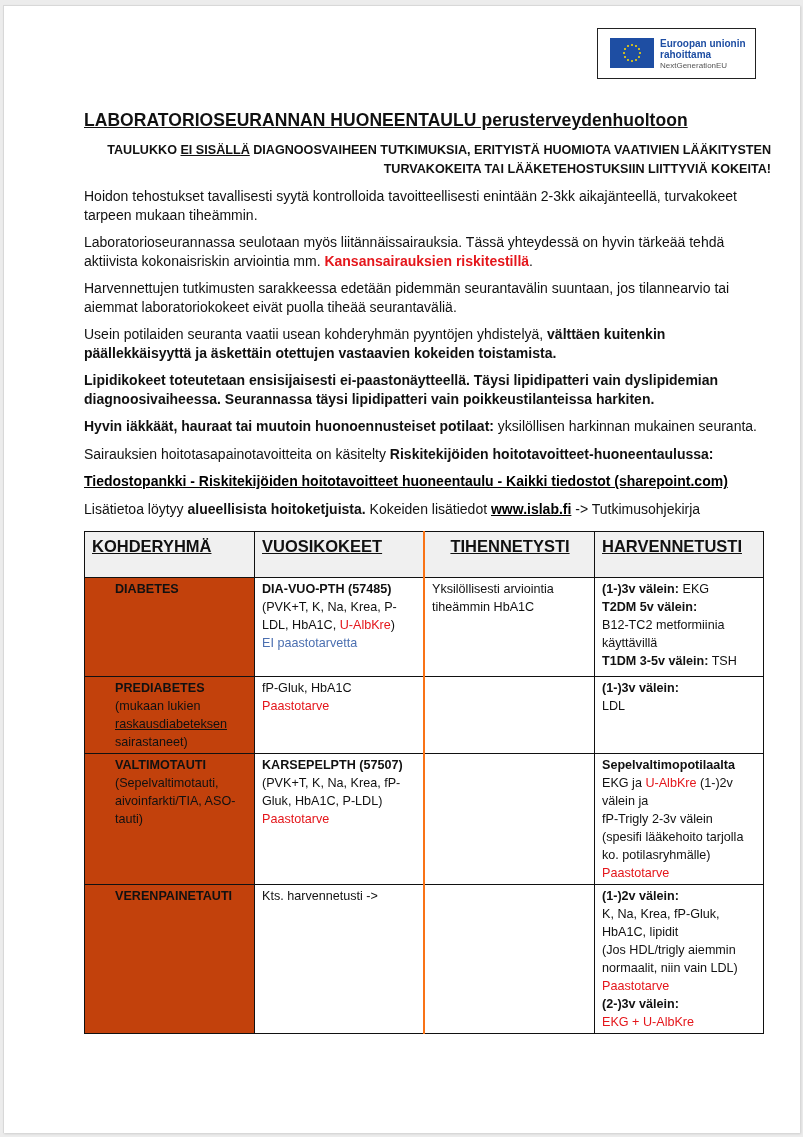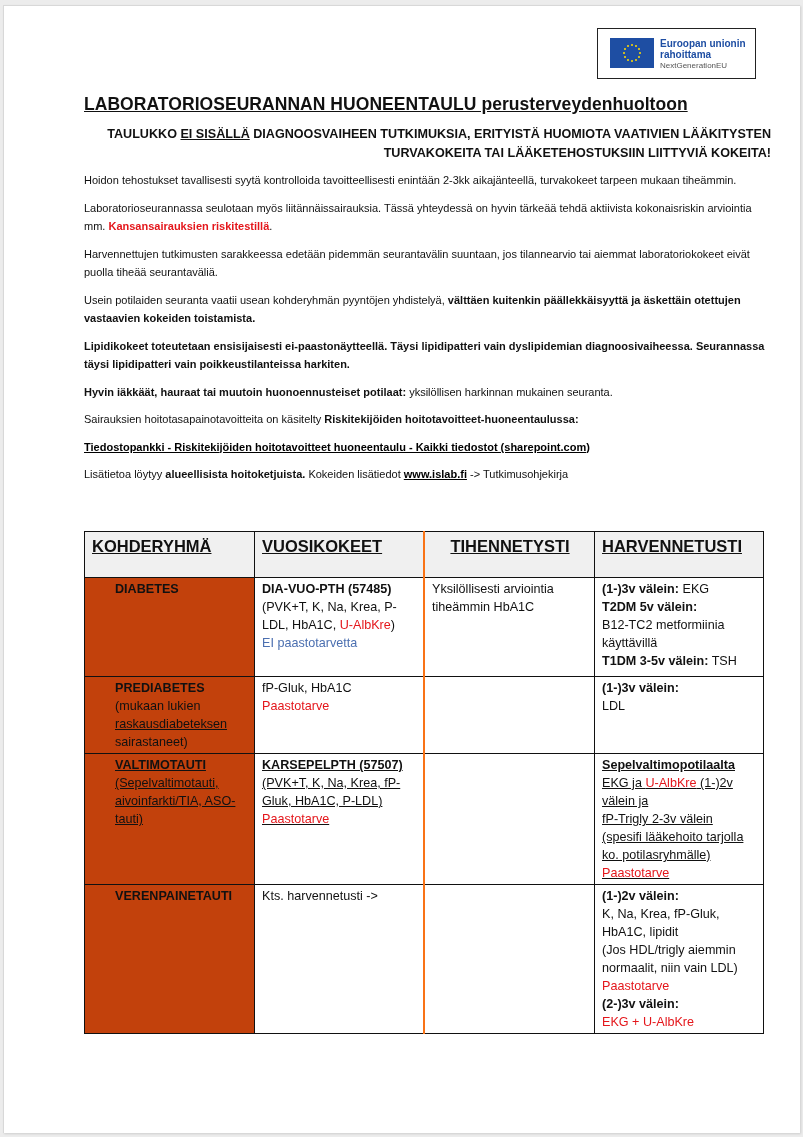--- a/index.html
+++ b/index.html
@@ -30,28 +30,28 @@
   }
   .eu-flag svg { width: 44px; height: 30px; display: block; }
   .eu-line1, .eu-line2 {
     position: absolute; left: 62px; font-size: 10px; font-weight: bold; color: #1e4ea3; line-height: 11px;
   }
   .eu-line1 { top: 9px; }
   .eu-line2 { top: 20px; }
   .eu-line3 { position: absolute; left: 62px; top: 32px; font-size: 8px; color: #555; }
 
   .content {
-    position: absolute; left: 77px; top: 88px; width: 690px;
+    position: absolute; left: 77px; top: 104px; width: 690px;
     color: #111;
   }
   .title {
     font-size: 17.5px; font-weight: bold; text-decoration: underline;
     margin: 0 0 10px 3px; letter-spacing: 0.05px;
   }
-  p { margin: 0 0 9px 3px; font-size: 11px; line-height: 18.5px; }
+  p { margin: 0 0 9px 3px; font-size: 14px; line-height: 18.5px; }
   .warn { font-weight: bold; font-size: 12.6px; text-align: right; }
   .u { text-decoration: underline; }
   .b { font-weight: bold; }
   .red { color: #e4161b; }
   .redb { color: #e4161b; font-weight: bold; }
   .link { color: #000000; text-decoration: underline; font-weight: bold; }
 
   table.lab {
     position: absolute; left: 79px; top: 530px;
     border-collapse: collapse; width: 680px;
@@ -182,21 +182,21 @@
           <span class="line">fP-Gluk, HbA1C</span>
           <span class="line red">Paastotarve</span>
         </td>
         <td></td>
         <td>
           <span class="line b">(1-)3v välein:</span>
           <span class="line">LDL</span>
         </td>
       </tr>
 
-      <tr style="height:125px;text-decoration:underline;">
+      <tr style="height:125px;">
         <td class="grp">
           <span class="b line">VALTIMOTAUTI</span>
           <span class="line">(Sepelvaltimotauti, aivoinfarkti/TIA, ASO-tauti)</span>
         </td>
         <td class="col2r">
           <span class="b line">KARSEPELPTH (57507)</span>
           <span class="line">(PVK+T, K, Na, Krea, fP-Gluk, HbA1C, P-LDL)</span>
           <span class="line red">Paastotarve</span>
         </td>
         <td></td>

